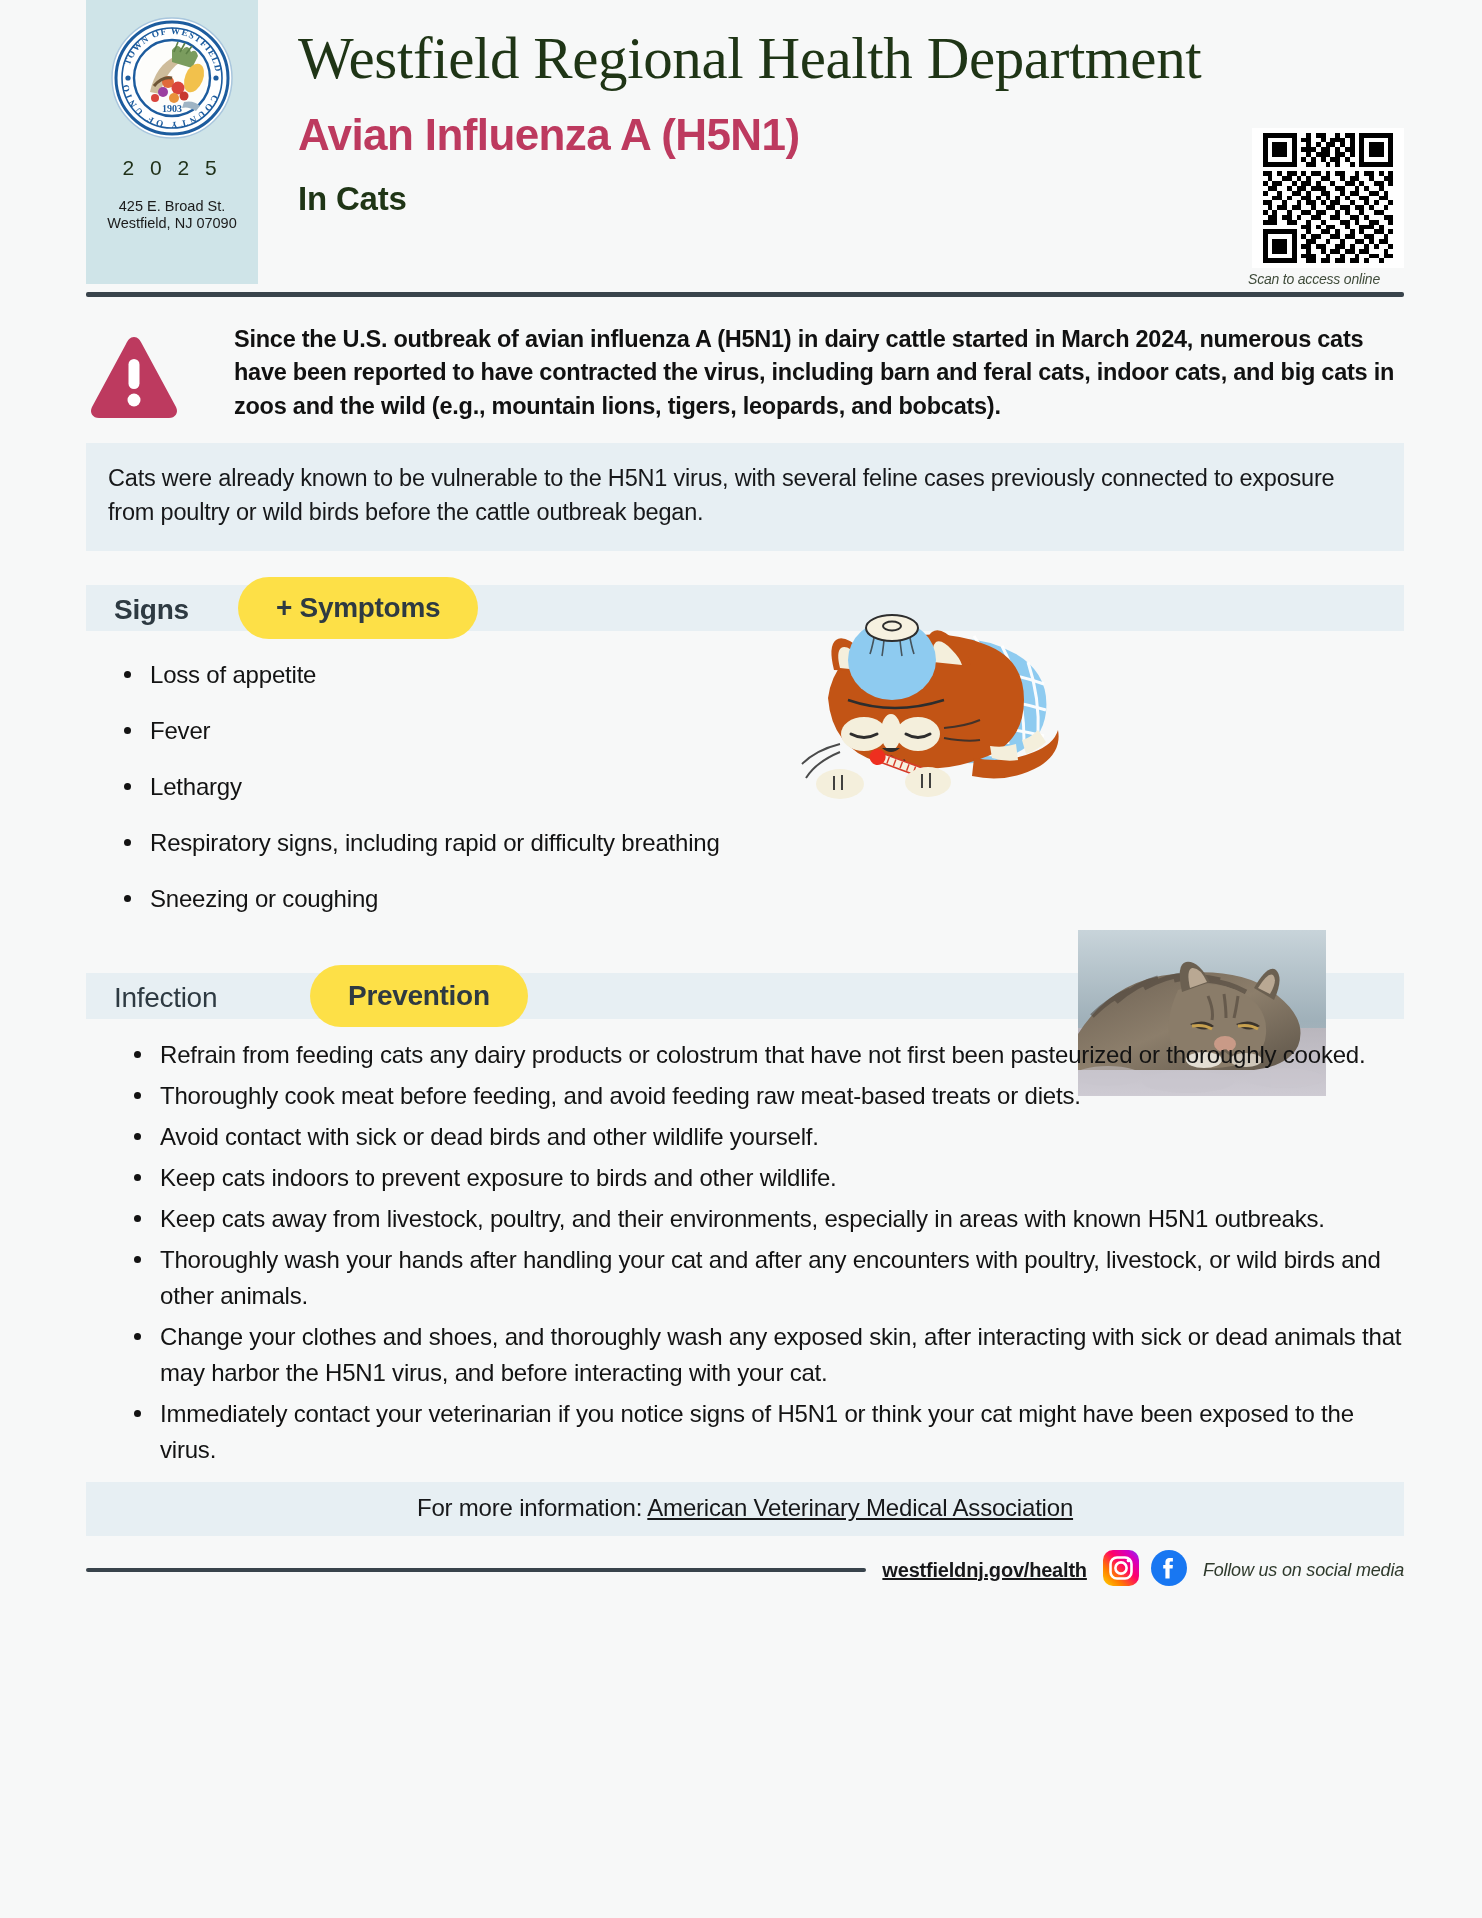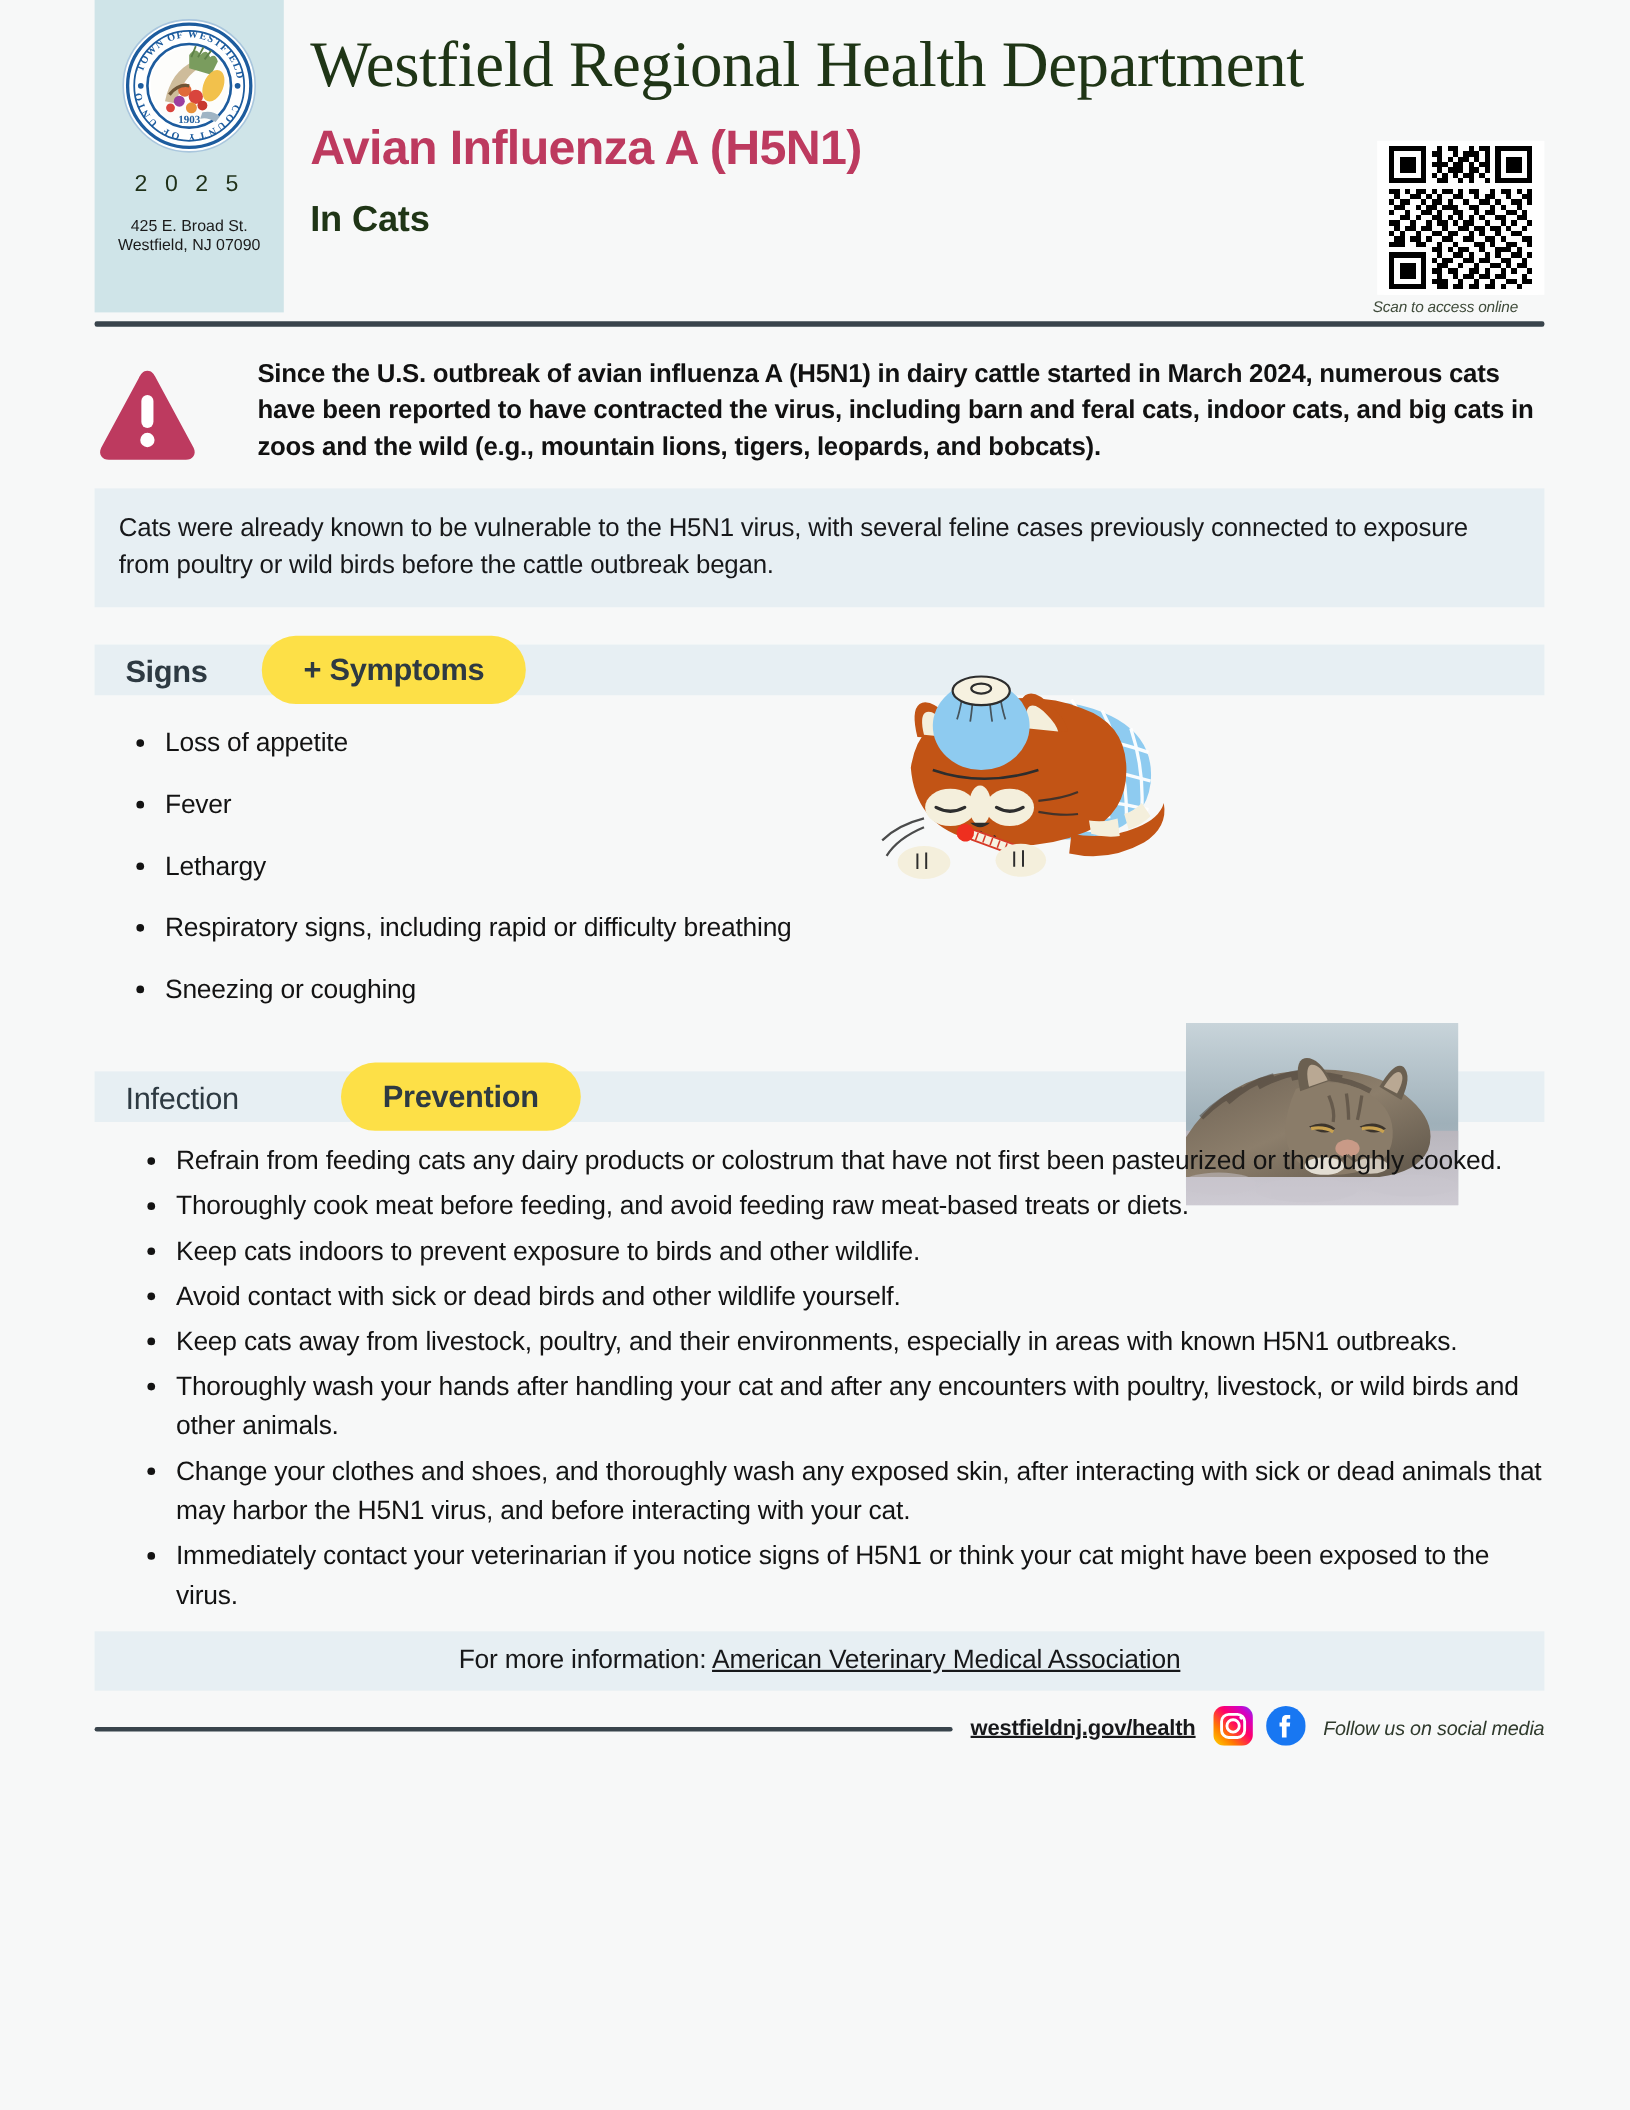--- a/index.html
+++ b/index.html
@@ -53,21 +53,21 @@
   .seal-addr {
     font-size: 14.5px;
     line-height: 1.18;
     color: #1b1b1b;
     text-align: center;
     margin-top: 18px;
   }
 
   .title-block {
     flex: 1;
-    padding-left: 24px;
+    padding-left: 40px;
     padding-top: 28px;
     position: relative;
   }
 
   .org-title {
     font-family: "Liberation Serif", serif;
     font-size: 59px;
     line-height: 1.02;
     color: #1f3516;
     letter-spacing: -0.4px;
@@ -692,22 +692,22 @@
       <ellipse cx="30" cy="146" rx="34" ry="10"></ellipse>
         <ellipse cx="110" cy="152" rx="46" ry="11"></ellipse>
         <ellipse cx="206" cy="148" rx="40" ry="10"></ellipse>
     </g>
   </svg>
 </div>
 
 <ul class="bullets prevention">
   <li>Refrain from feeding cats any dairy products or colostrum that have not first been pasteurized or thoroughly cooked.</li>
   <li>Thoroughly cook meat before feeding, and avoid feeding raw meat-based treats or diets.</li>
+  <li>Avoid contact with sick or dead birds and other wildlife yourself.</li>
   <li>Keep cats indoors to prevent exposure to birds and other wildlife.</li>
-  <li>Avoid contact with sick or dead birds and other wildlife yourself.</li>
   <li>Keep cats away from livestock, poultry, and their environments, especially in areas with known H5N1 outbreaks.</li>
   <li>Thoroughly wash your hands after handling your cat and after any encounters with poultry, livestock, or wild birds and other animals.</li>
   <li>Change your clothes and shoes, and thoroughly wash any exposed skin, after interacting with sick or dead animals that may harbor the H5N1 virus, and before interacting with your cat.</li>
   <li>Immediately contact your veterinarian if you notice signs of H5N1 or think your cat might have been exposed to the virus.</li>
 </ul>
 
 <div class="more-info">
   <span>For more information:</span>
   <a href="#">American Veterinary Medical Association</a>
 </div>

